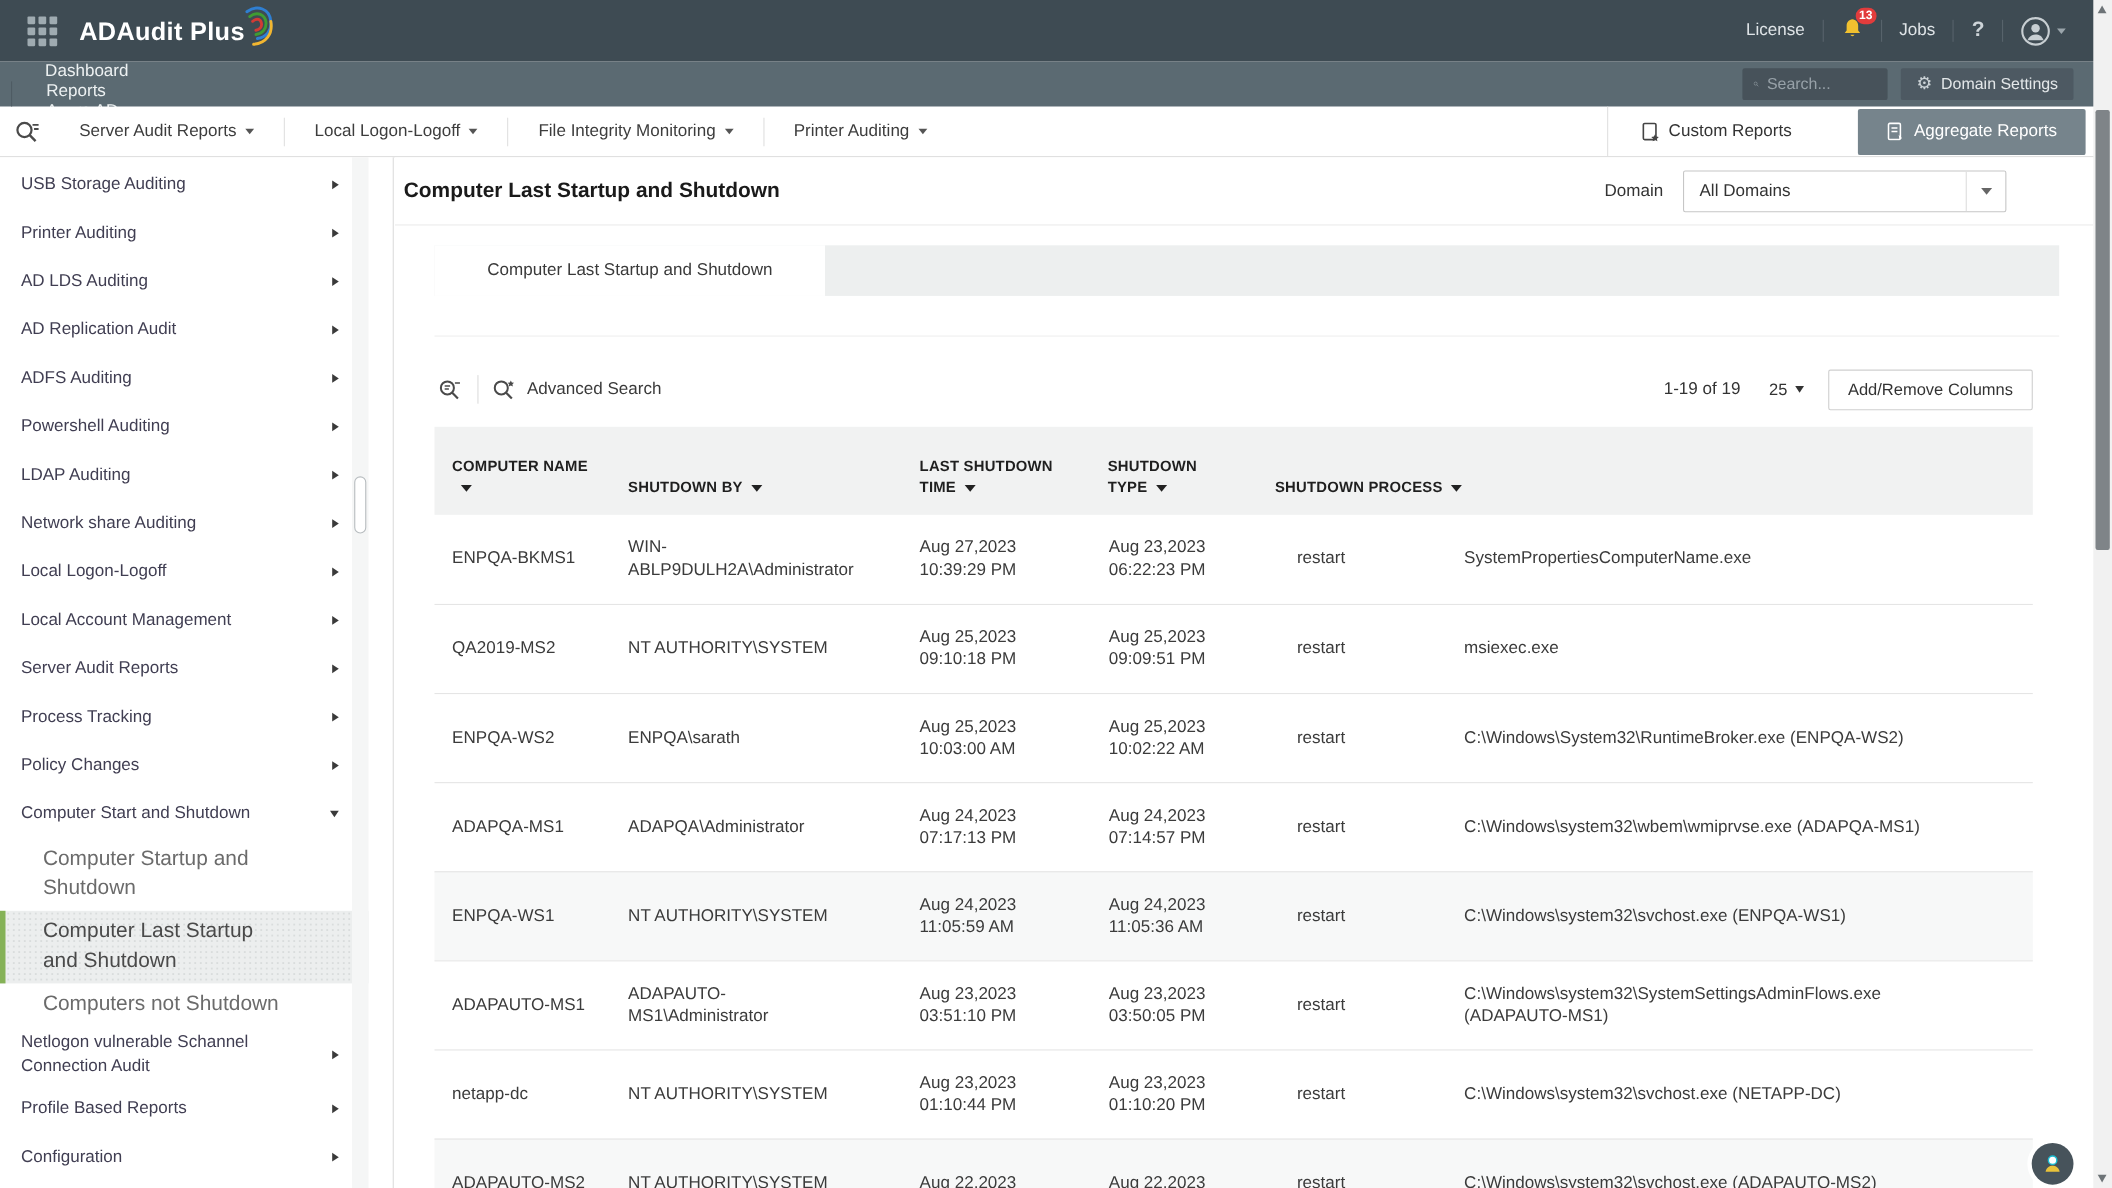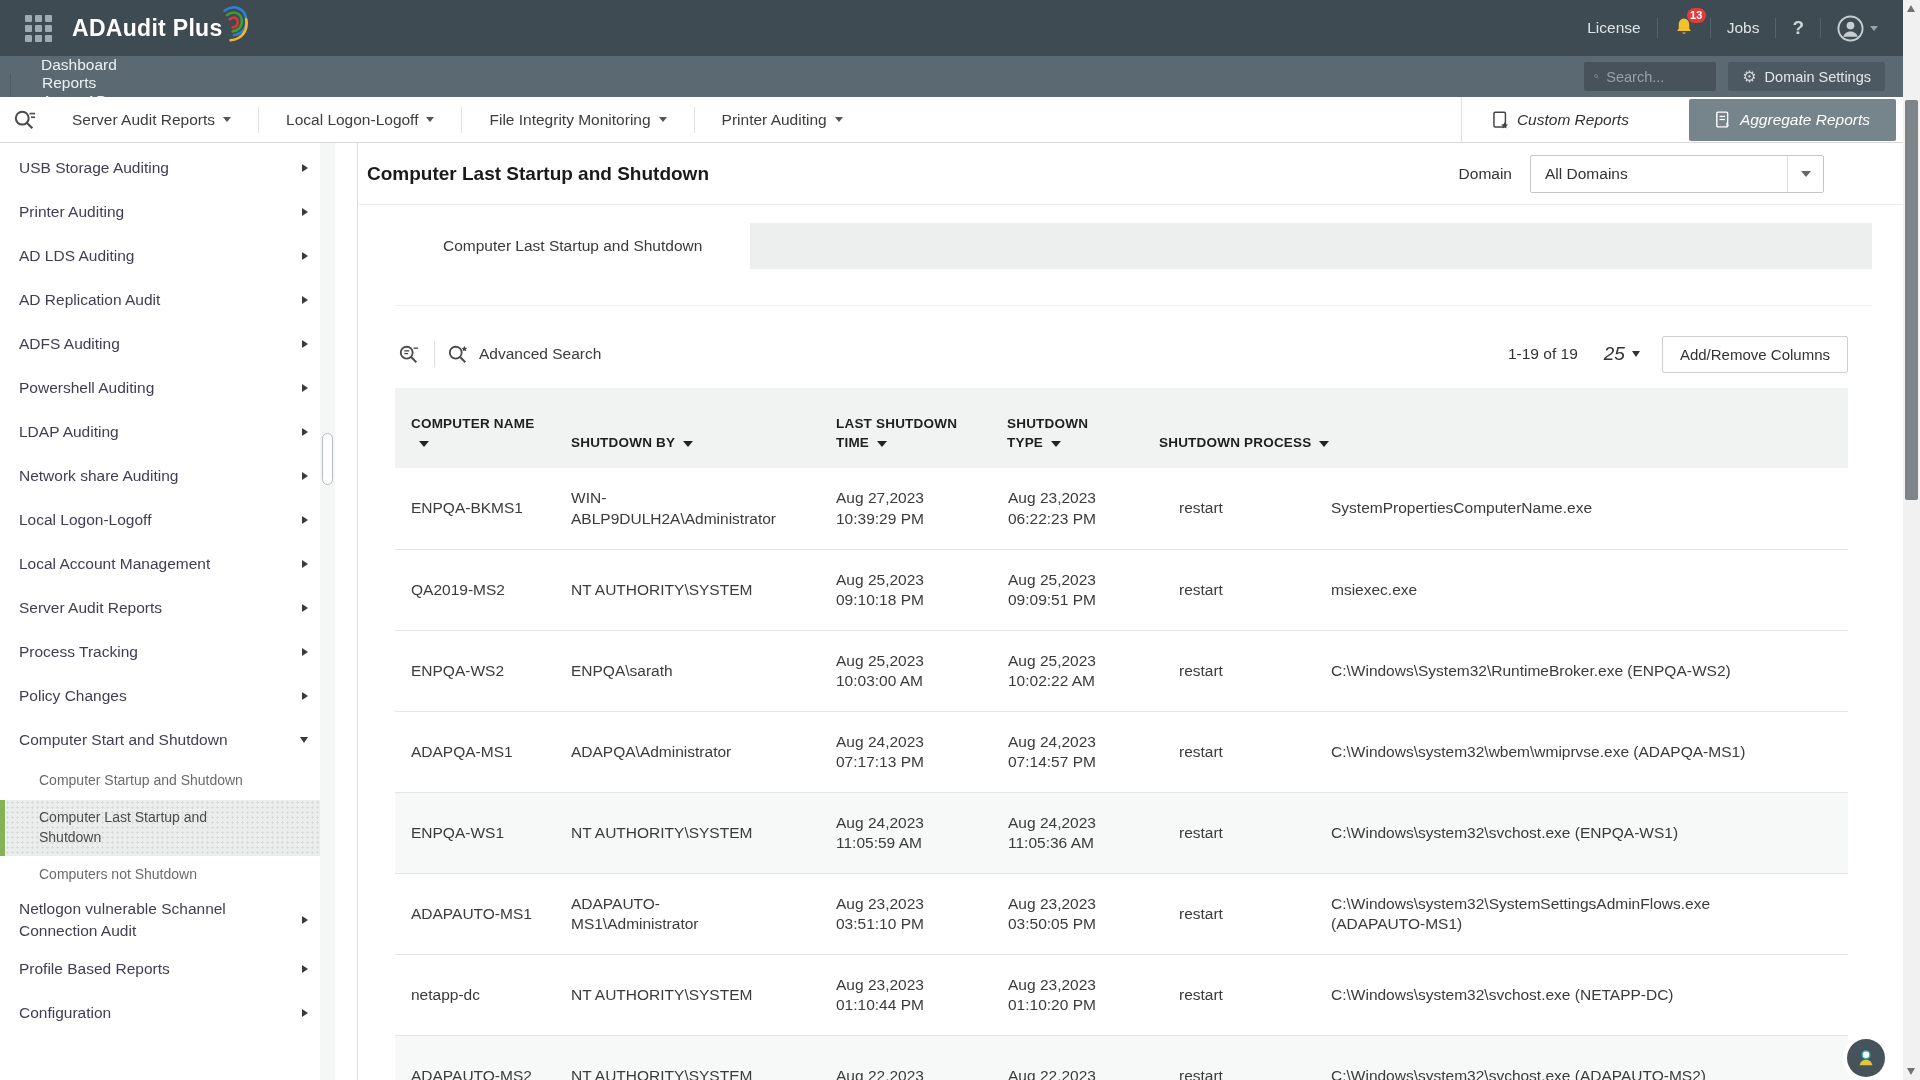--- a/index.html
+++ b/index.html
@@ -46,42 +46,42 @@
 
   
   .toolbar { position:absolute; left:0; top:97px; width:1920px; height:46px; background:#fff;
     border-bottom:1px solid #d9d9d9; display:flex; align-items:center; }
   .rpt-search { margin-left:13px; display:flex; align-items:center; }
   .tool-sep { width:1px; height:26px; background:#e0e0e0; }
   .tool-menu { display:flex; align-items:center; padding:0 27px; color:#3d3d3d; font-size:15.5px;
     cursor:pointer; white-space:nowrap; }
   .tool-menu .caret { width:0; height:0; border-left:4px solid transparent; border-right:4px solid transparent;
     border-top:5px solid #555; margin-left:8px; }
-  .toolbar-right { margin-left:auto; display:flex; align-items:center; height:100%;font-style:italic; }
+  .toolbar-right { margin-left:auto; display:flex; align-items:center; height:100%; }
   .custom-reports { display:flex; align-items:center; padding:0 30px; color:#333; font-size:15.5px;
     cursor:pointer; height:100%; border-left:1px solid #e0e0e0; }
   .custom-reports svg { margin-right:8px; }
   .aggregate-btn { display:flex; align-items:center; justify-content:center;
     background:var(--aggregate-btn-bg,#76848c); color:#fff; font-size:15.5px;
     height:42px; margin:2px 24px 2px 30px; padding:0 26px; border-radius:2px; cursor:pointer; }
   .aggregate-btn svg { margin-right:9px; }
 
   
   .sidebar { position:absolute; left:0; top:143px; width:358px; bottom:0; background:#fff;
     border-right:1px solid #dcdcdc; }
   .side-list { width:320px; padding-top:3px; }
   .side-item { position:relative; display:flex; align-items:center; min-height:44px;
     padding:4px 12px 4px 19px; cursor:pointer; }
   .side-label { flex:1; color:#403e52; font-size:15.5px; line-height:1.45; }
   .chev { width:0; height:0; border-top:4.5px solid transparent; border-bottom:4.5px solid transparent;
     border-left:6px solid #3a3a3a; margin-left:8px; }
   .side-item.expanded .chev { border-left:4.5px solid transparent; border-right:4.5px solid transparent;
     border-top:6px solid #3a3a3a; border-bottom:none; }
   .side-sub { display:flex; align-items:center; min-height:38px; padding:6px 12px 6px 39px; cursor:pointer; }
-  .side-sub-label { color:#6b6b6b; font-size:14px; line-height:1.42; max-width:216px; }
+  .side-sub-label { color:#6b6b6b; font-size:19px; line-height:1.42; max-width:216px; }
   .side-sub.selected { width:335px; background-color:#eceeee;
     background-image:radial-gradient(circle,#d9dcdc 1px,transparent 1.05px); background-size:5px 5px;
     border-left:5px solid var(--accent-green,#85b257); padding-left:34px; min-height:56px; }
   .side-sub.selected .side-sub-label { color:#4a4a4a; }
   .side-scroll-track { position:absolute; left:320px; top:0; bottom:0; width:15px; background:#f5f6f6; }
   .side-scroll-thumb { position:absolute; left:2px; top:290px; width:11px; height:52px;
     background:#fff; border:1px solid #b7bcbf; border-radius:6px; }
 
   
   .main { position:absolute; left:359px; top:143px; right:17px; bottom:0; background:#fff; overflow:hidden; }
@@ -101,21 +101,21 @@
   .tabstrip { height:46px; background:var(--strip-bg,#edefef); display:flex; }
   .panel-tab { background:#fff; height:46px; line-height:46px; padding:0 48px;
     font-size:15.5px; color:#3a3a3a; white-space:nowrap; cursor:default; }
   .controls { height:83px; margin-top:36px; border-top:1px solid #efefef;
     display:flex; align-items:center; padding:14px 24px 0 3px; }
   .adv-search { display:flex; align-items:center; }
   .adv-sep { width:1px; height:26px; background:#ddd; margin:0 12px 0 14px; }
   .adv-label { font-size:15.5px; color:#3a3a3a; margin-left:10px; }
   .controls-right { margin-left:auto; display:flex; align-items:center; }
   .page-range { font-size:15.5px; color:#333; }
-  .page-size { display:flex; align-items:center; font-size:19px; color:#333; margin-left:26px; cursor:pointer;font-style:italic; }
+  .page-size { display:flex; align-items:center; font-size:15px; color:#333; margin-left:26px; cursor:pointer; }
   .page-size i { width:0; height:0; border-left:4.5px solid transparent; border-right:4.5px solid transparent;
     border-top:6px solid #333; margin-left:7px; }
   .addremove-btn { margin-left:22px; height:37px; display:flex; align-items:center;
     border:1px solid #cfcfcf; border-radius:2px; padding:0 17px; font-size:15px; color:#333;
     background:#fff; cursor:pointer; white-space:nowrap; }
 
   
   .tbl { margin-right:24px; }
   .thead { display:flex; height:80px; background:var(--table-header-bg,#f1f2f2); }
   .hcell { display:flex; align-items:flex-end; padding:10px 16px 15px 16px; }

